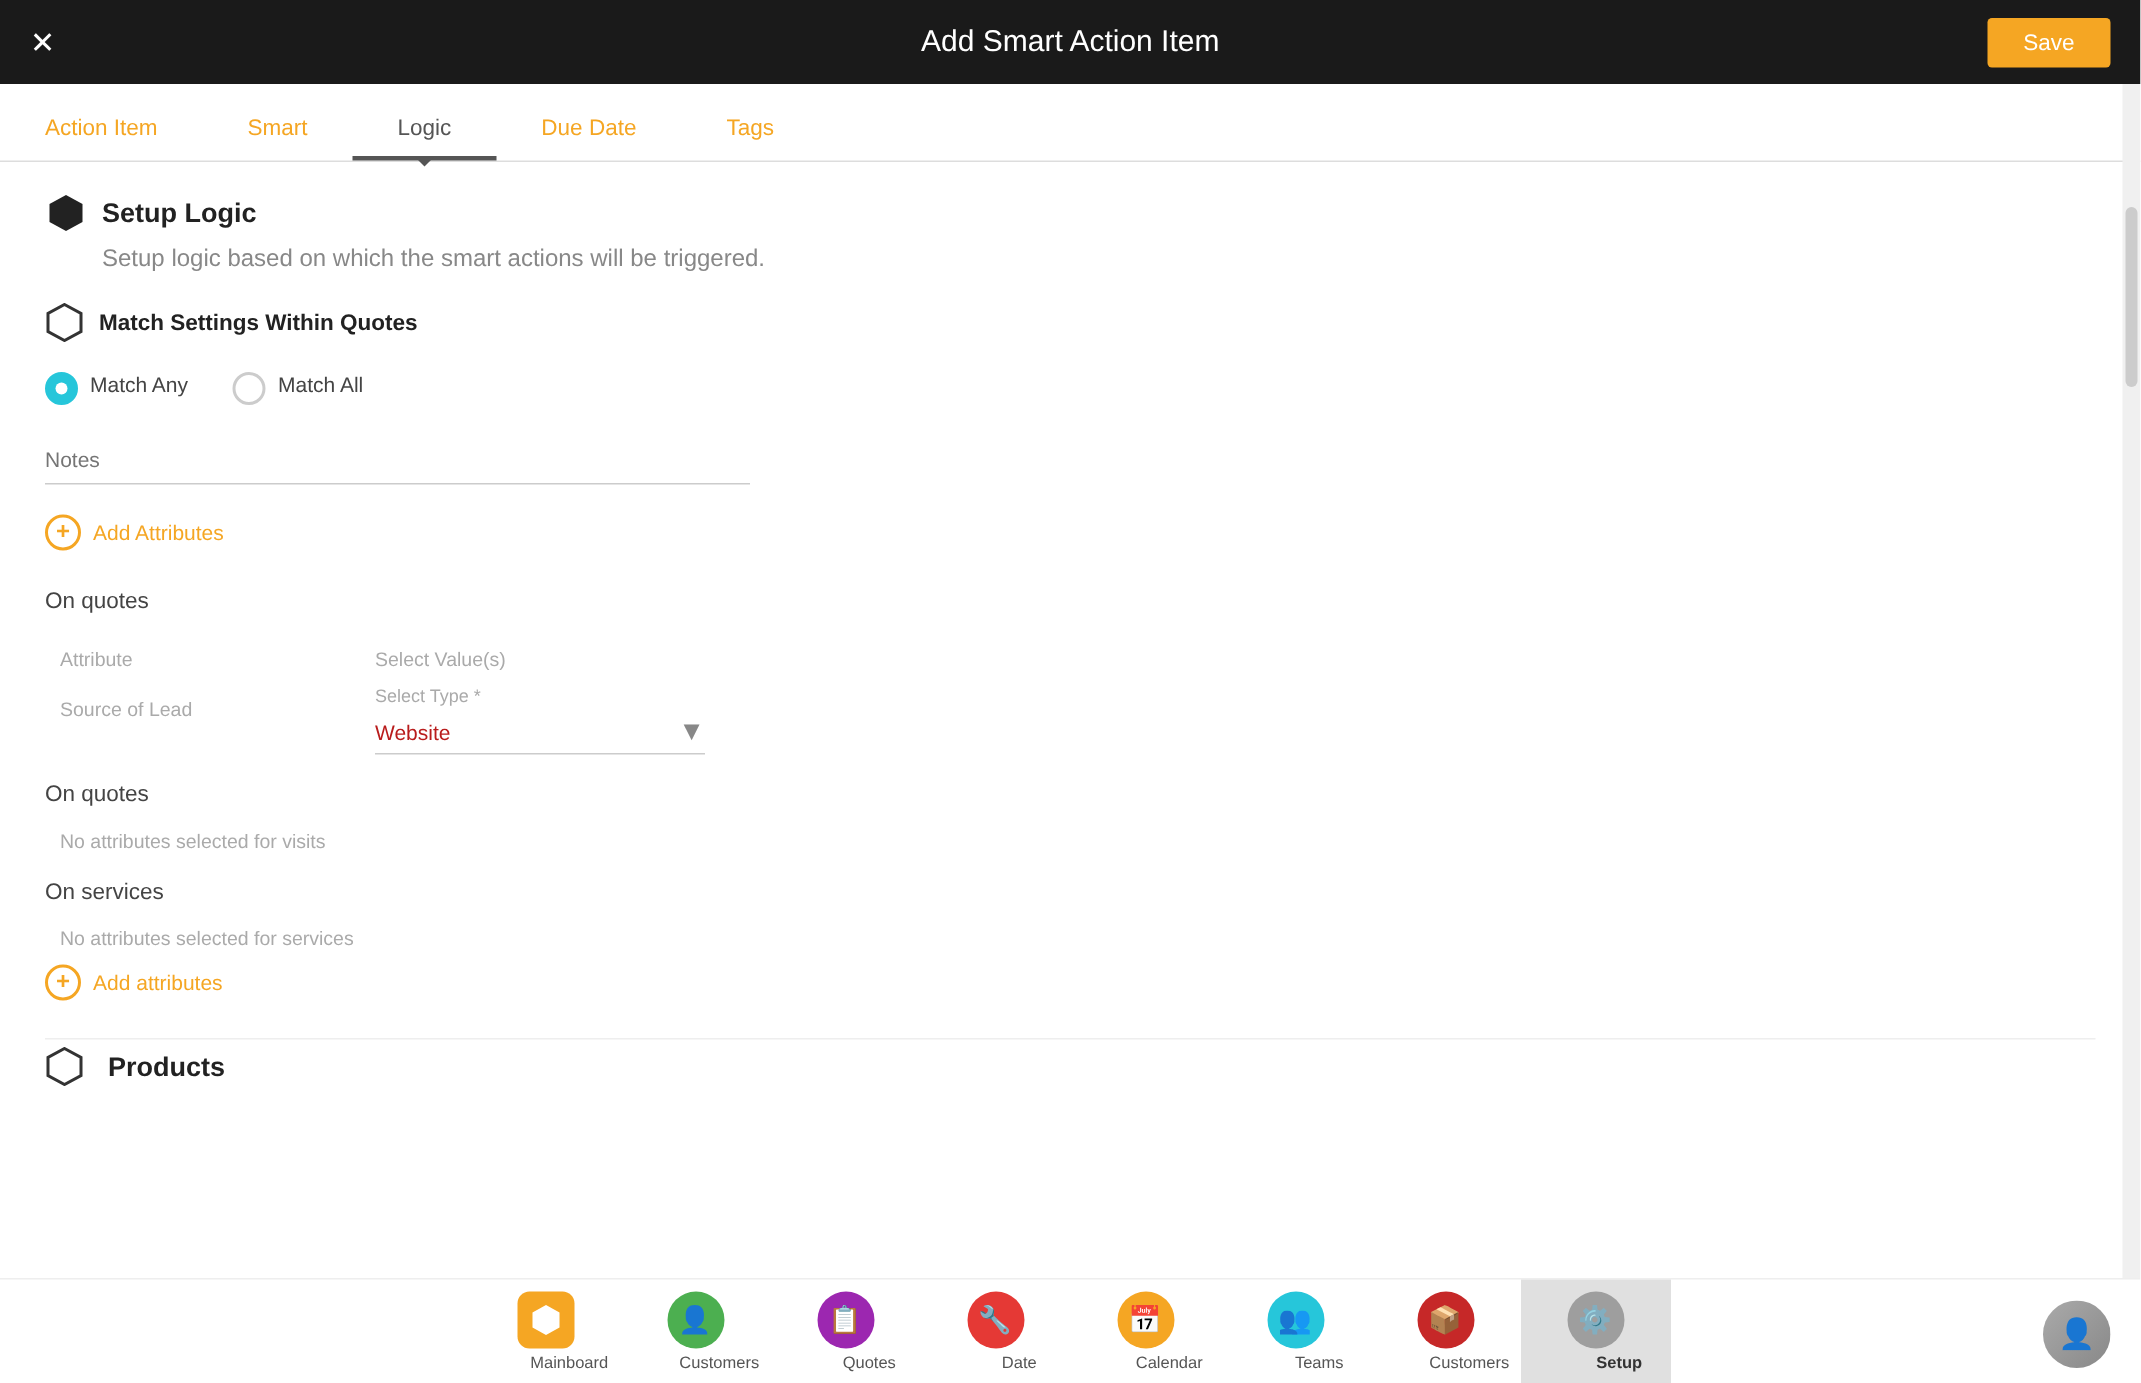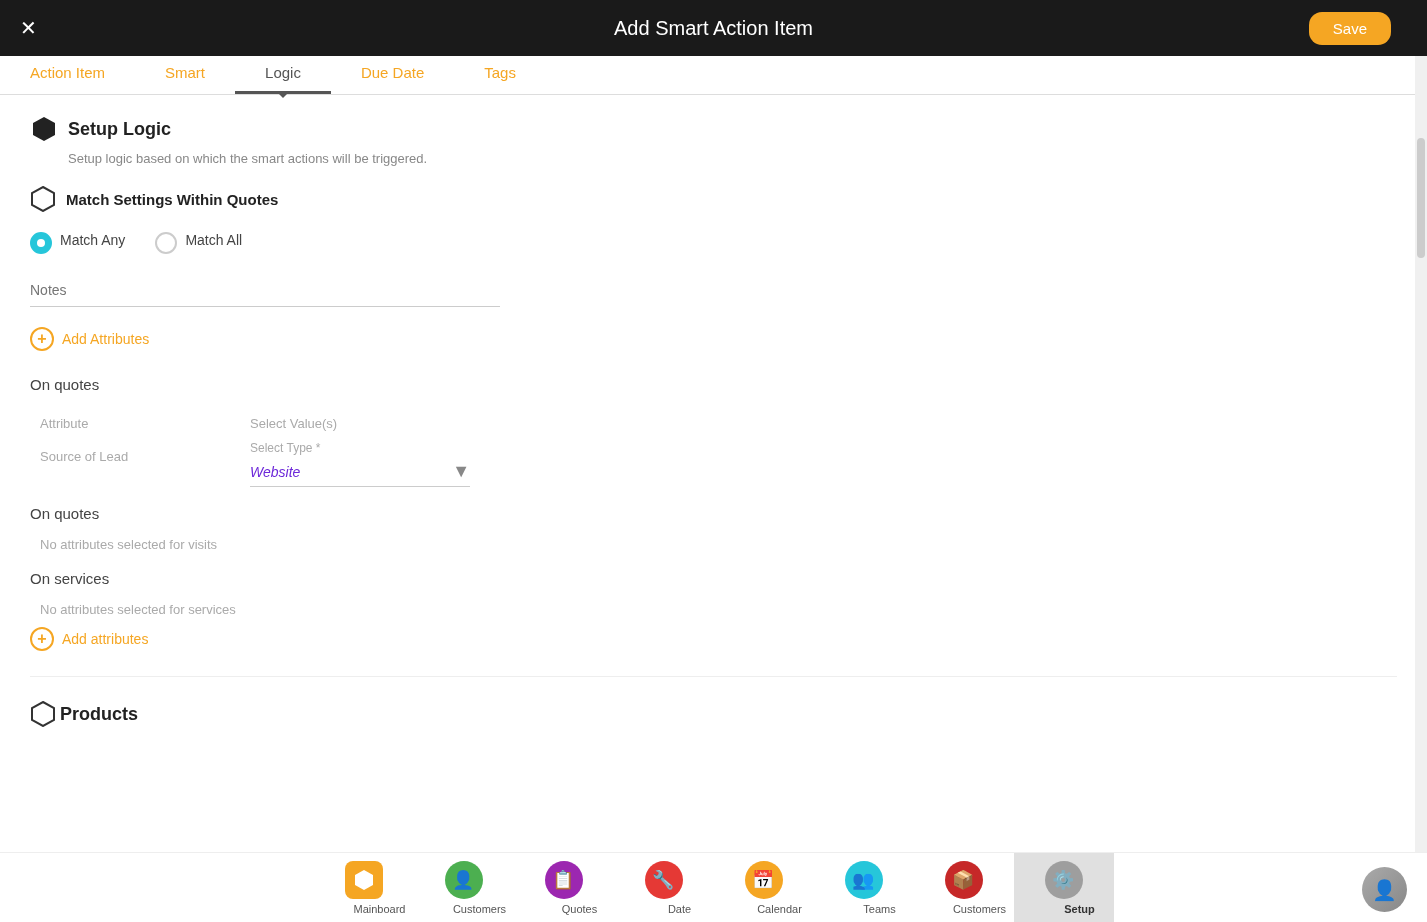--- a/index.html
+++ b/index.html
@@ -23,36 +23,36 @@
       position: absolute;
       left: 20px;
       color: #fff;
       font-size: 20px;
       cursor: pointer;
       background: none;
       border: none;
     }
     .save-btn {
       position: absolute;
-      right: 36px;
+      right: 20px;
       background: #f5a623;
       color: #fff;
       border: none;
       padding: 8px 24px;
       font-size: 15px;
       cursor: pointer;
-      border-radius: 13px;
+      border-radius: 3px;
     }
 
     
     .tabs {
       display: flex;
       border-bottom: 1px solid #ddd;
       padding: 0 0;
-      height: 39px;
+      height: 52px;
       align-items: flex-end;
     }
     .tab {
       padding: 10px 30px;
       color: #f5a623;
       font-size: 15px;
       cursor: pointer;
       position: relative;
       border-bottom: 3px solid transparent;
     }
@@ -91,21 +91,21 @@
       width: 28px;
       height: 28px;
     }
     .section-title {
       font-size: 18px;
       font-weight: bold;
       color: #222;
     }
     .section-subtitle {
       color: #888;
-      font-size: 13px;
+      font-size: 16px;
       margin-left: 38px;
       margin-bottom: 20px;
     }
 
     
     .match-settings-section {
       display: flex;
       align-items: center;
       gap: 10px;
       margin-bottom: 20px;
@@ -223,22 +223,21 @@
       display: flex;
       align-items: center;
       border-bottom: 1px solid #ccc;
       padding: 4px 0;
       width: 220px;
       cursor: pointer;
     }
     .select-dropdown-value {
       flex: 1;
       font-size: 14px;
-      color: #6d28d9;
-      font-style: italic;
+      color: #b91c1c;
     }
     .dropdown-arrow {
       font-size: 18px;
       color: #888;
     }
 
     
     .on-section {
       margin-bottom: 18px;
     }
@@ -246,22 +245,22 @@
       font-size: 13px;
       color: #aaa;
       padding-left: 10px;
       margin-top: 4px;
     }
 
     
     .products-section {
       display: flex;
       align-items: center;
-      gap: 4px;
-      padding-top: 24px;
+      gap: 16px;
+      padding-top: 5px;
       border-top: 1px solid #eee;
     }
 
     
     .bottom-nav {
       position: absolute;
       bottom: 0;
       left: 0;
       right: 0;
       height: 70px;

